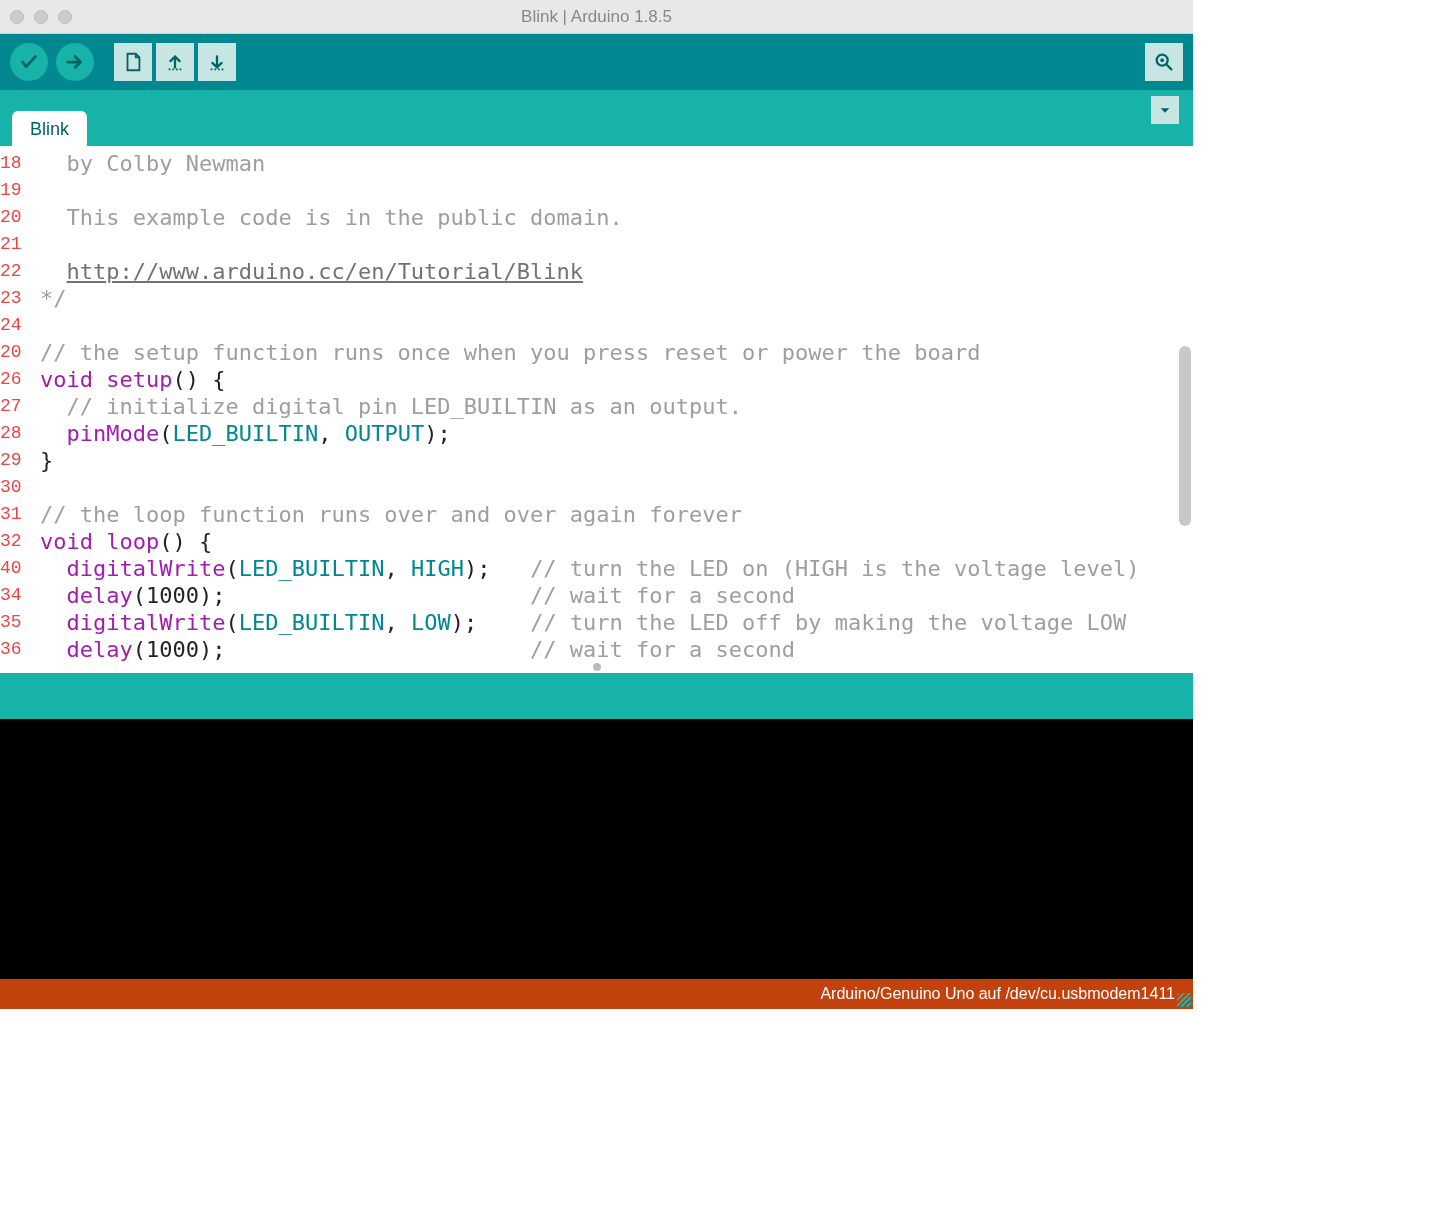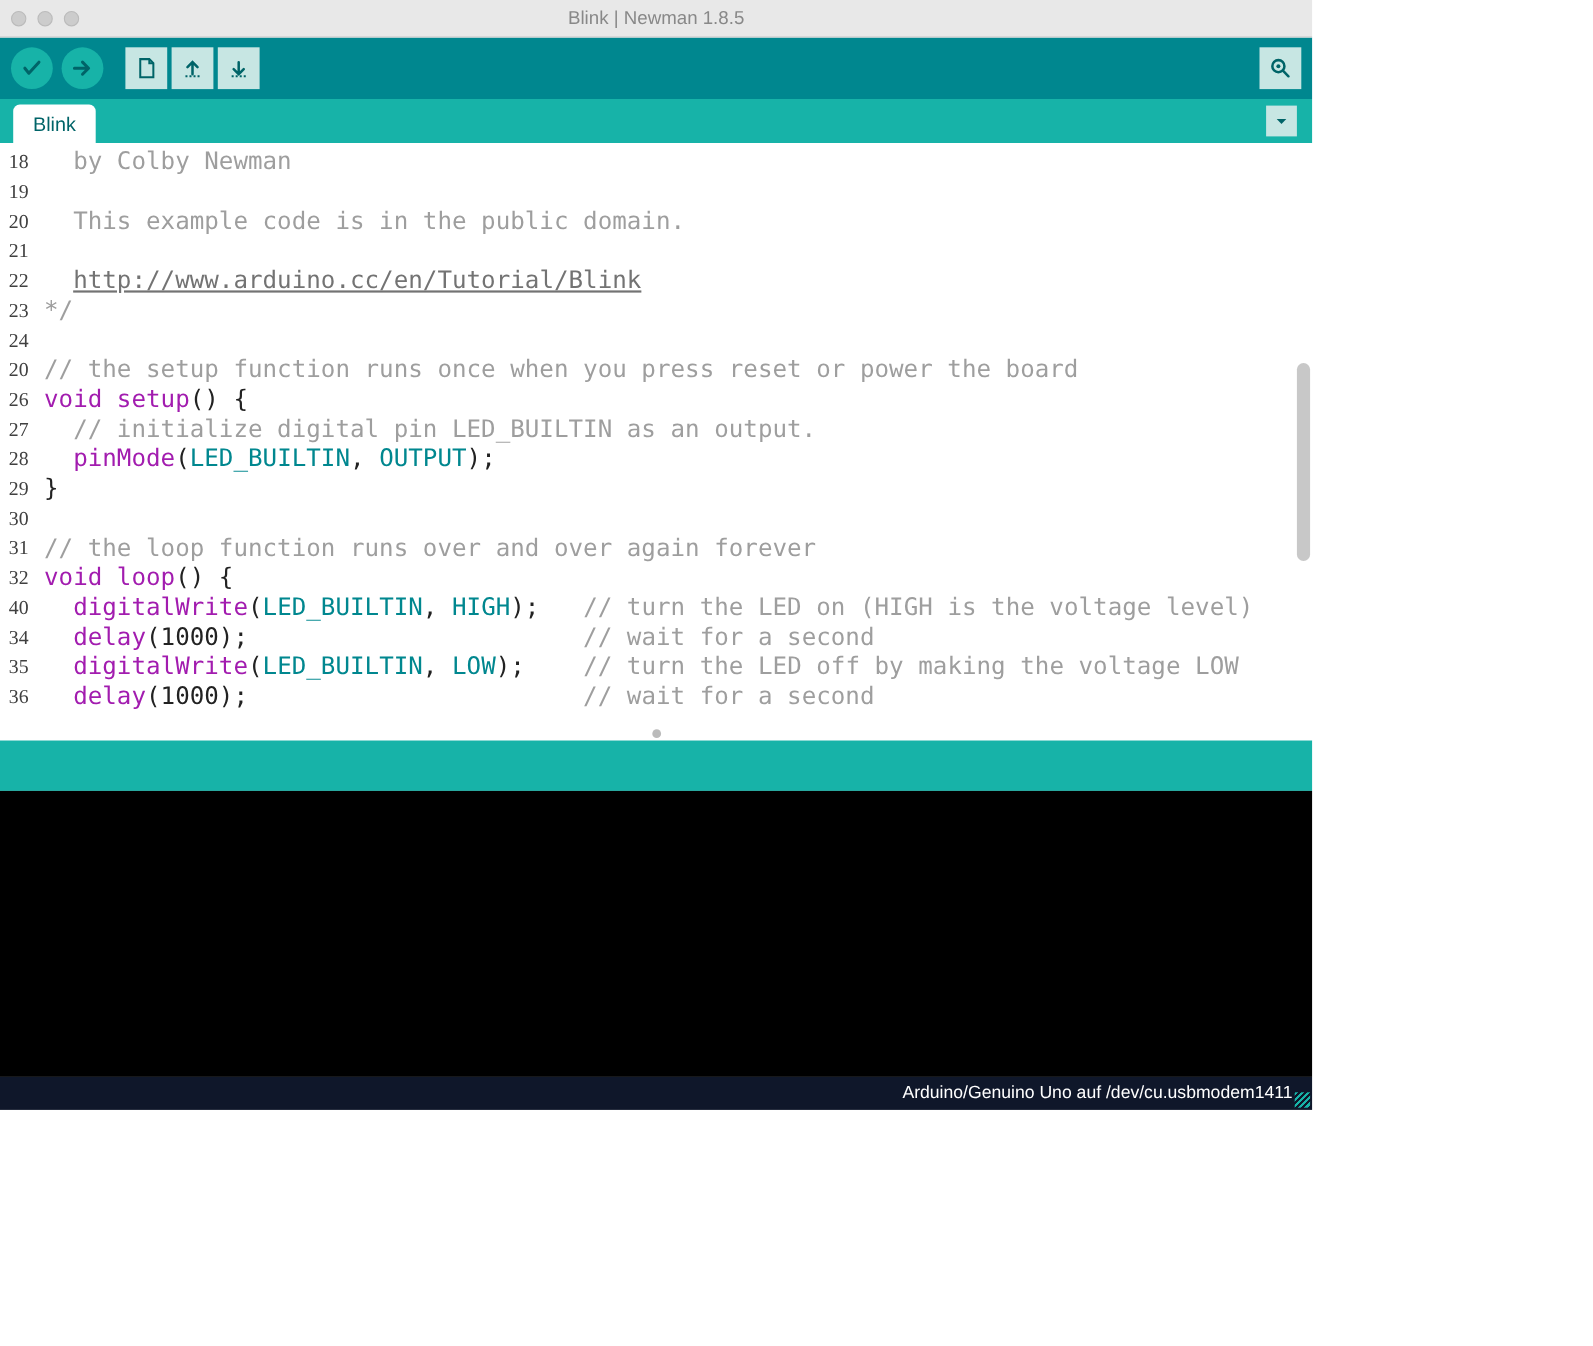--- a/index.html
+++ b/index.html
@@ -41,21 +41,21 @@
     width: 38px; height: 38px;
     display: flex; align-items: center; justify-content: center;
     cursor: pointer;
   }
   .tbtn.round { background: #17b3a8; border-radius: 50%; margin-right: 4px; }
   .tbtn.square { background: #c7e6e3; }
   .toolbar-spacer { flex: 1; }
   .tbtn svg { width: 22px; height: 22px; }
   
   .tabbar {
-    height: 40px;
+    height: 56px;
     background: #17b3a8;
     display: flex;
     align-items: flex-end;
     padding-left: 12px;
     position: relative;
   }
   .tab {
     background: #fff;
     padding: 8px 18px 6px;
     border-top-left-radius: 6px;
@@ -74,25 +74,25 @@
   
   .editor {
     flex: 1;
     display: flex;
     overflow: hidden;
     background: #fff;
     position: relative;
   }
   .gutter {
     width: 40px;
-    text-align: center;
+    text-align: left;
     padding-right: 6px;
-    font-family: Liberation Serif, serif;
+    font-family: Liberation Mono, monospace;
     font-size: 18px;
-    color: #404040;
+    color: #ef4444;
     line-height: 27px;
     padding-top: 4px;
     user-select: none;
   }
   .gutter div { height: 27px; }
   .code {
     flex: 1;
     font-family: "Menlo","Monaco","Consolas",monospace;
     font-size: 22px;
     line-height: 27px;
@@ -117,21 +117,21 @@
     width: 8px; height: 8px; border-radius: 50%;
     background: #bbb; transform: translateX(-50%);
   }
   
   .status-strip { height: 46px; background: #17b3a8; }
   
   .console { flex: 0 0 260px; background: #000; }
   
   .footer {
     height: 30px;
-    background: #0f172a;
+    background: #c2410c;
     color: #fff;
     display: flex;
     align-items: center;
     justify-content: flex-end;
     padding: 0 18px;
     font-size: 16px;
     position: relative;
   }
   .resize-grip {
     position: absolute; right: 2px; bottom: 2px;
@@ -141,21 +141,21 @@
 </style>
 </head>
 <body>
 
 <div class="titlebar">
   <div class="traffic-lights">
     <div class="light"></div>
     <div class="light"></div>
     <div class="light"></div>
   </div>
-  <div class="titlebar-title">Blink | Newman 1.8.5</div>
+  <div class="titlebar-title">Blink | Arduino 1.8.5</div>
 </div>
 
 <div class="toolbar">
   <div class="tbtn round" title="Verify">
     <svg viewBox="0 0 24 24">
         <path d="M5 12l4 5 10-11" stroke="#006468" stroke-width="3" fill="none" stroke-linecap="round" stroke-linejoin="round"></path>
       </svg>
   </div>
   <div class="tbtn round" title="Upload">
     <svg viewBox="0 0 24 24">

